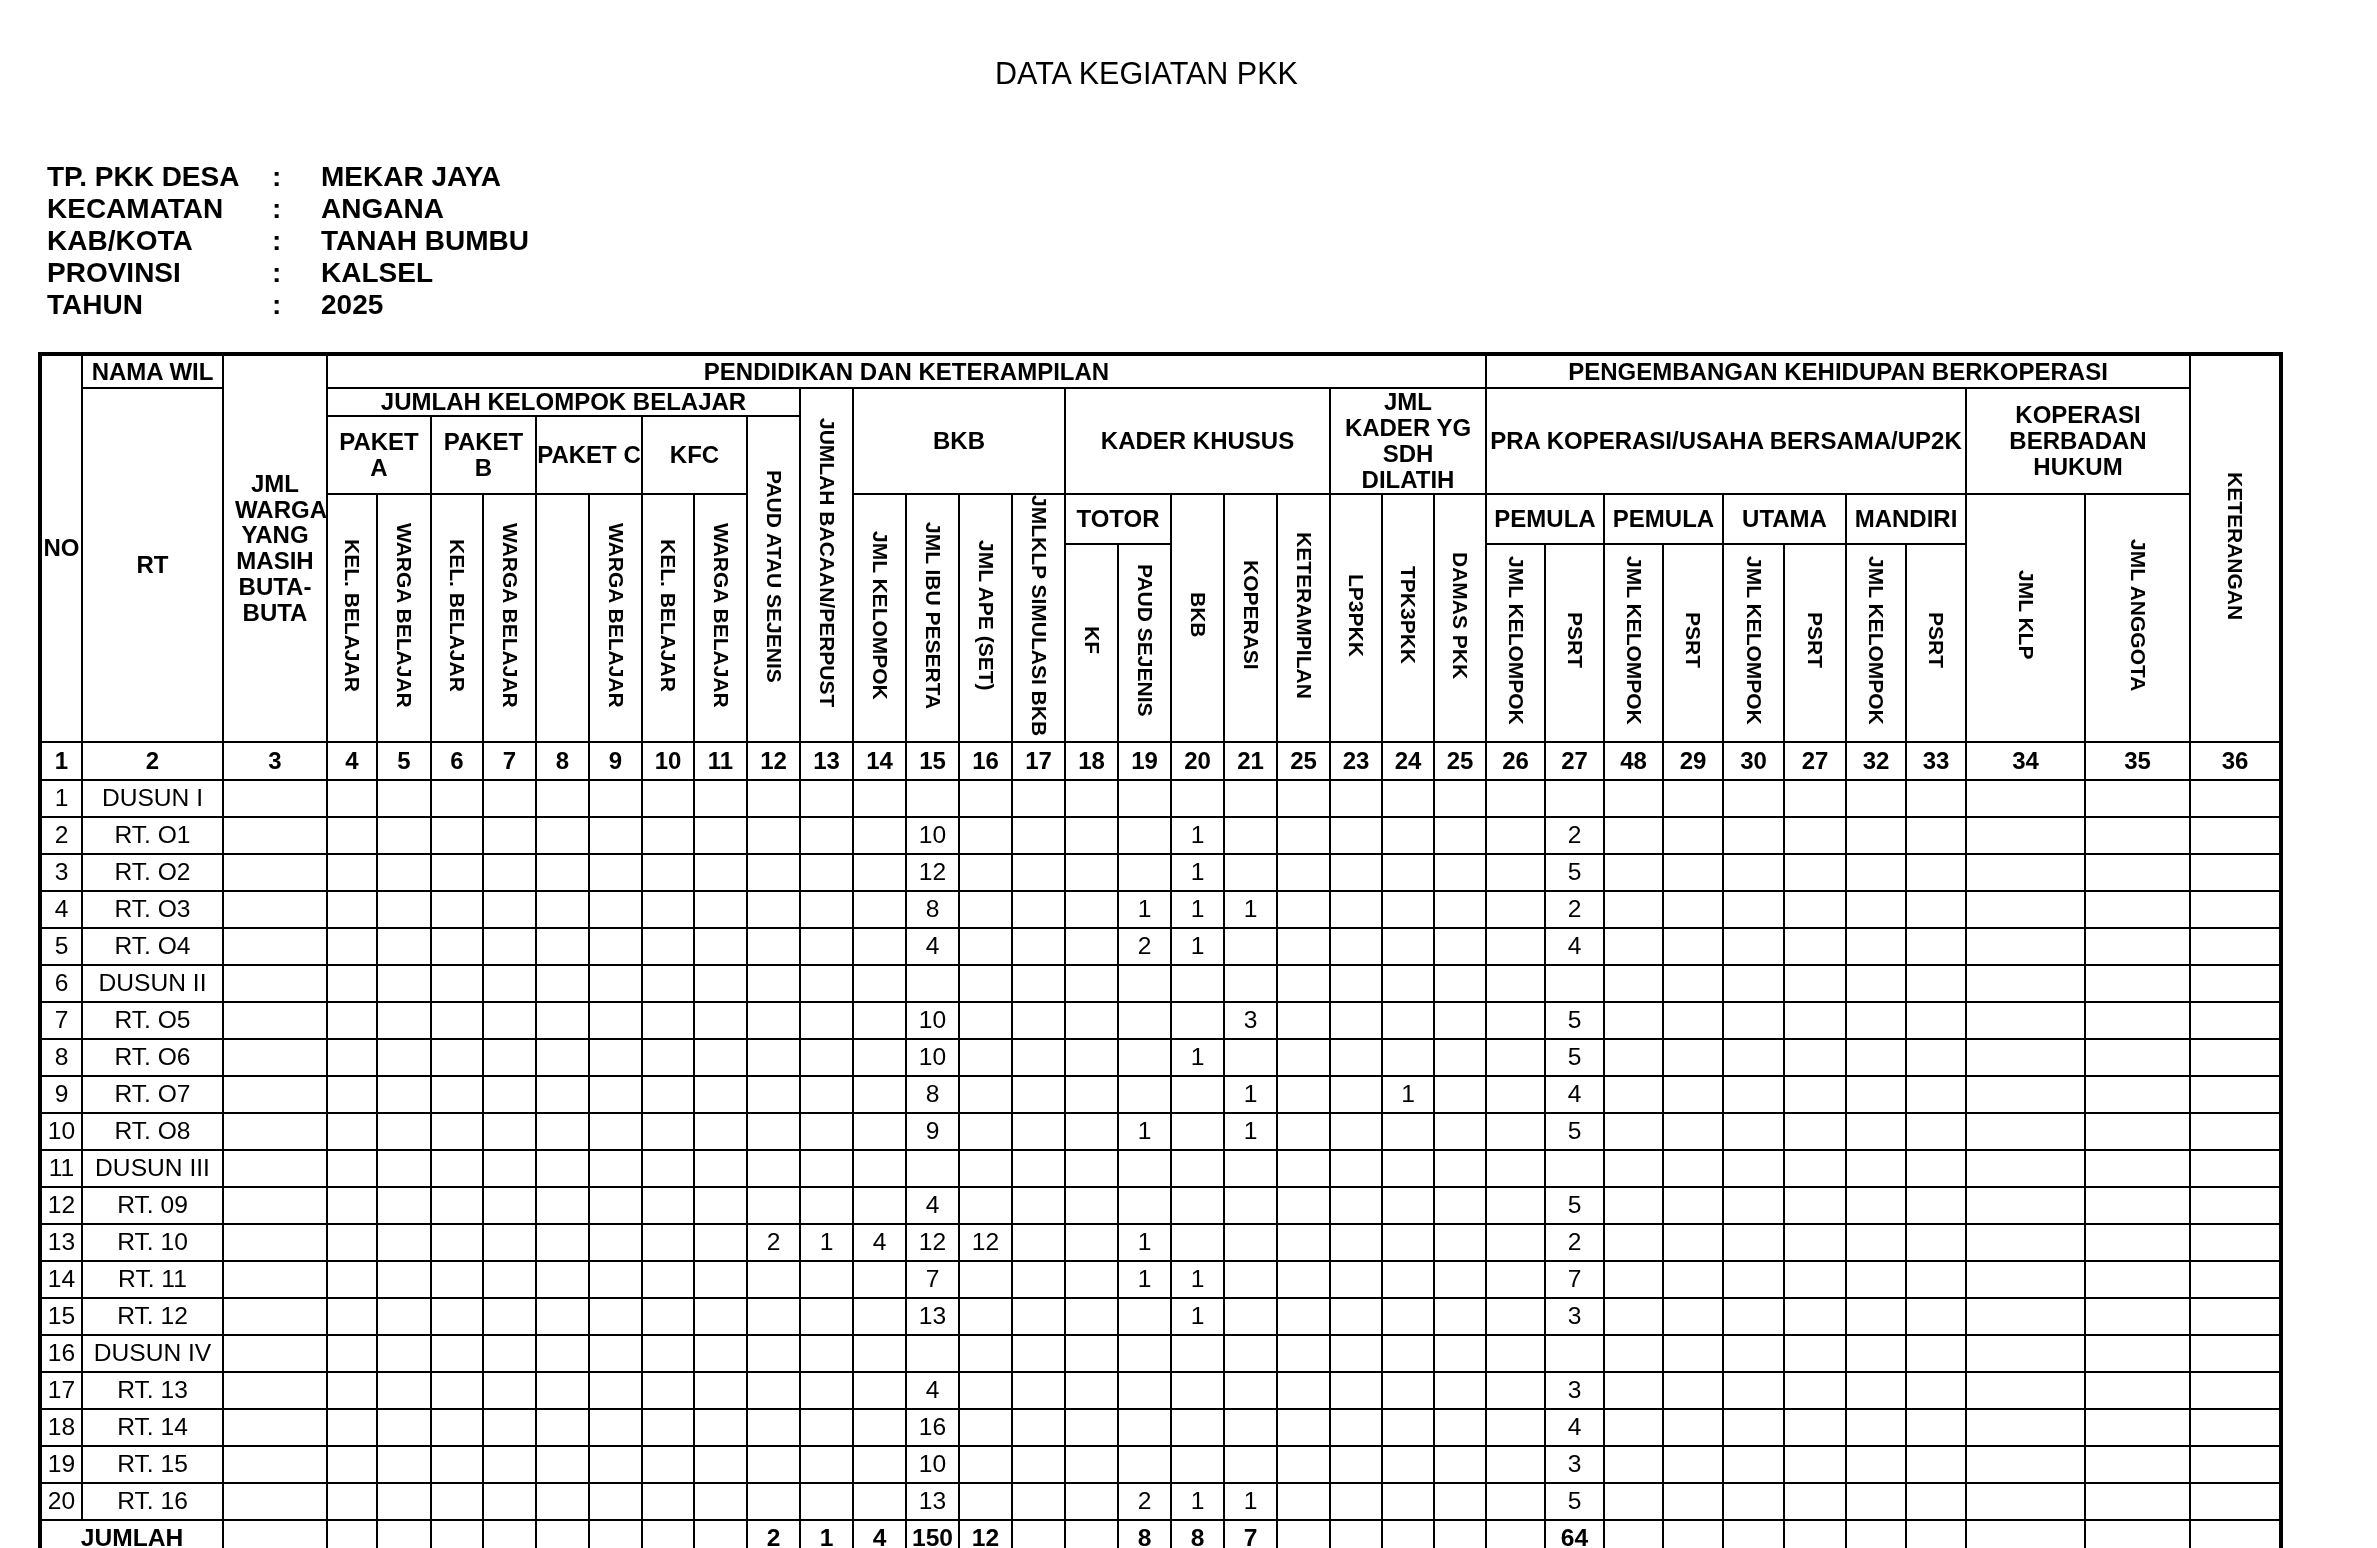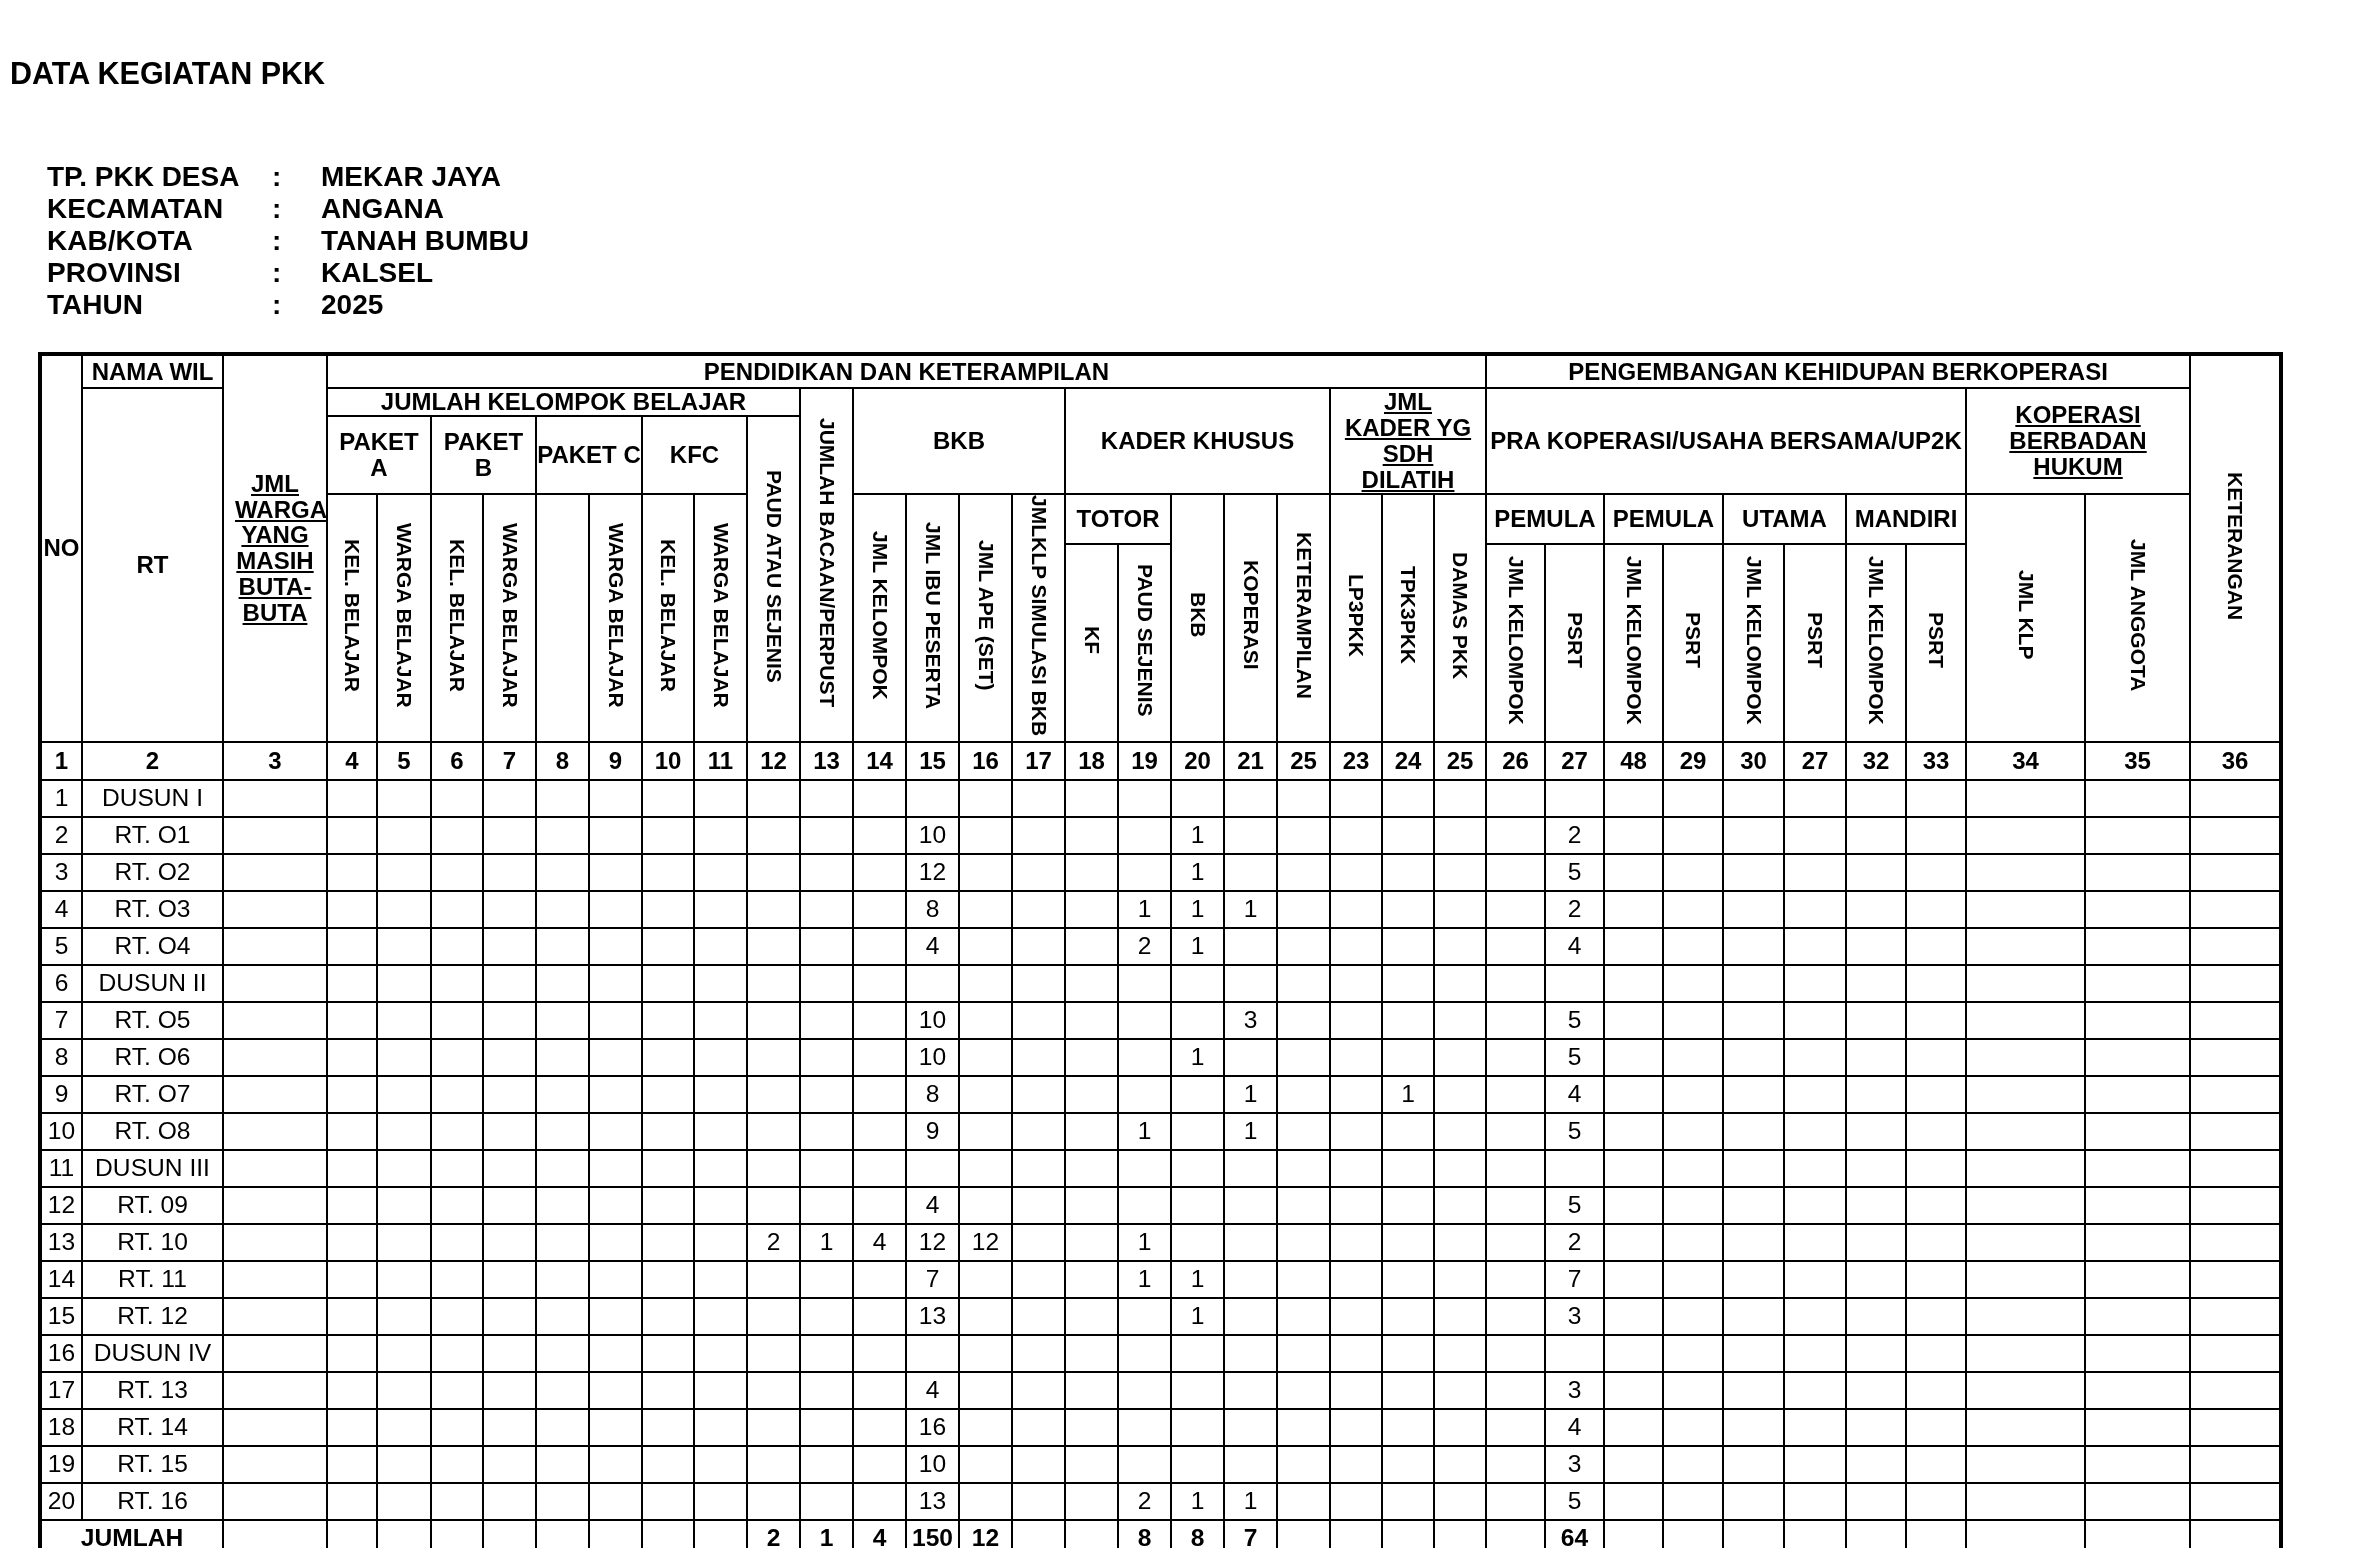--- a/index.html
+++ b/index.html
@@ -1,36 +1,36 @@
 <!DOCTYPE html>
 <html style="font-size:13.6px"><head>
 <meta charset="utf-8">
 <style>
   html,body{margin:0;padding:0}
   body{
     width:2377px;height:1549px;background:#ffffff;color:#000;
     font-family:"Liberation Sans",sans-serif;position:relative;overflow:hidden;
   }
-  .title-block{position:absolute;top:54px;left:0;width:2293px;text-align:left;
-    font-weight:bold;font-size:30.5px;line-height:39px;margin-left:10px;}
+  .title-block{position:absolute;top:54px;left:0;width:2293px;text-align:center;
+    font-weight:normal;font-size:30.5px;line-height:39px;}
   .info-block{position:absolute;left:47px;top:161px;font-size:28px;font-weight:bold;}
   .info-row{display:flex;height:32px;align-items:center;}
   .info-label{width:225px;}
   .info-colon{width:49px;}
   table.pkk{
     position:absolute;left:38px;top:352px;width:2239px;
     border-collapse:collapse;table-layout:fixed;border:4.2px solid #000;
     background:#fff;
   }
   table.pkk th, table.pkk td{
     border:2.5px solid #000;padding:0;text-align:center;vertical-align:middle;
     overflow:hidden;
   }
   thead th{font-weight:bold;font-size:24px;line-height:1.08;}
-  thead th.pad{padding:0 11px;text-decoration:underline;}
+  thead th.pad{padding:0 11px;}
   tr.hr1{height:34px}
   tr.hr2{height:28px}
   tr.hr3{height:44px}
   tr.hr4{height:45px}
   tr.hr5{height:171px}
   tr.num-row{height:38px}
   tr.num-row td{font-weight:bold;font-size:24px;}
   th.vert{vertical-align:middle;}
   .vtext{writing-mode:vertical-rl;text-orientation:mixed;white-space:nowrap;
     display:inline-block;line-height:1.05;font-size:21px;font-weight:bold;}

